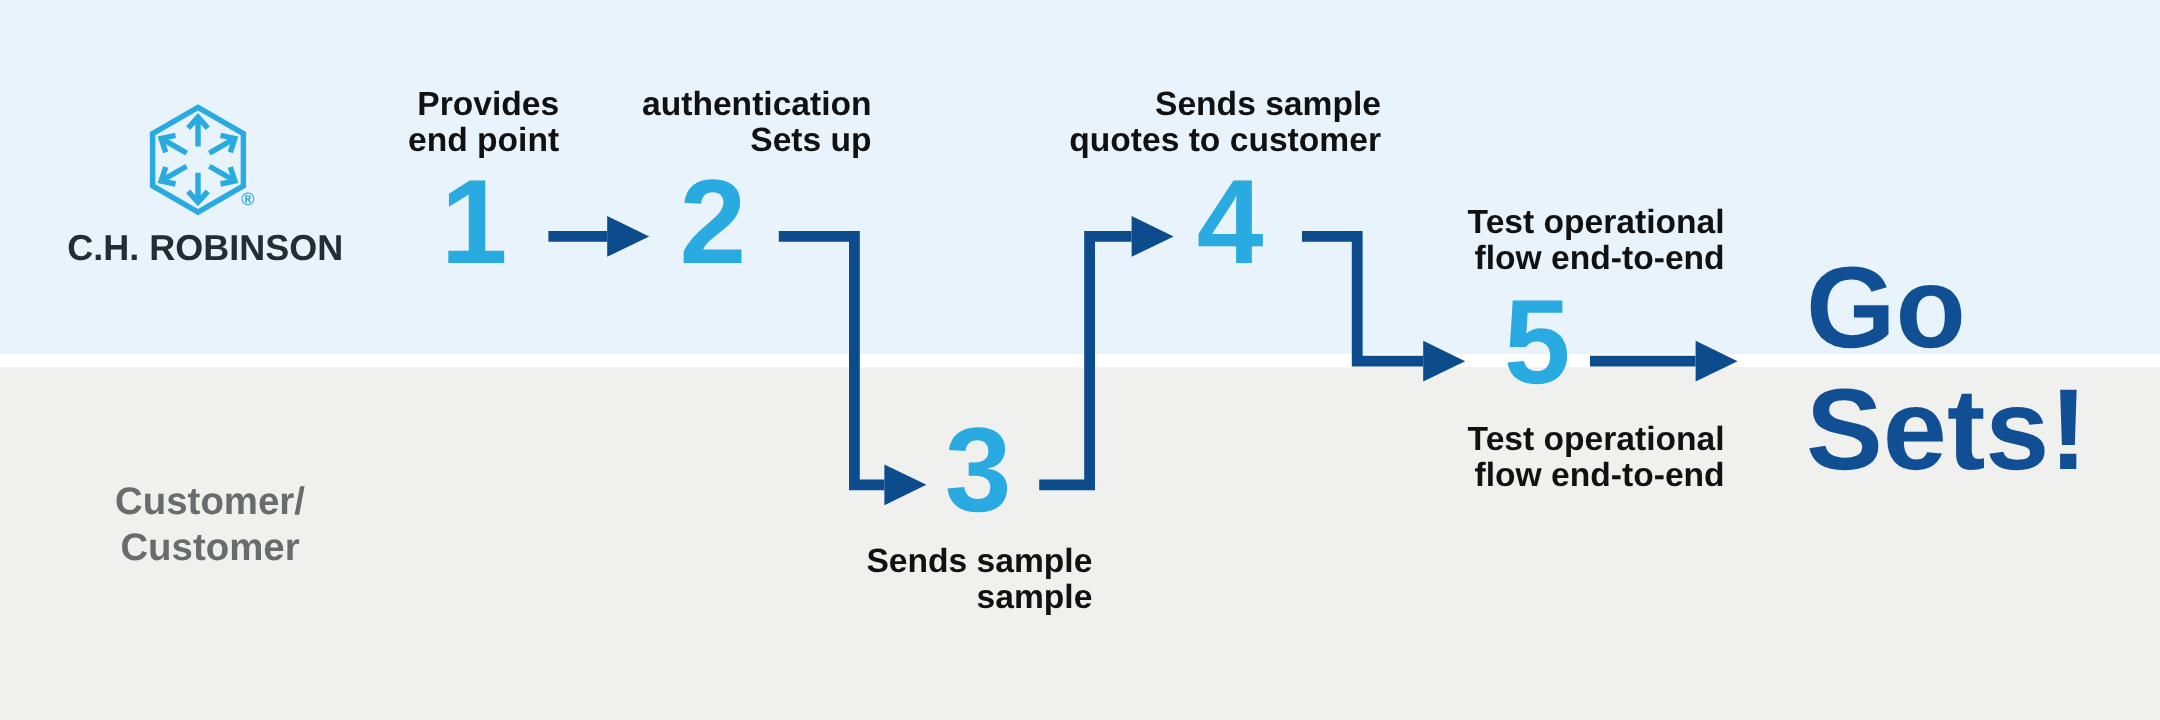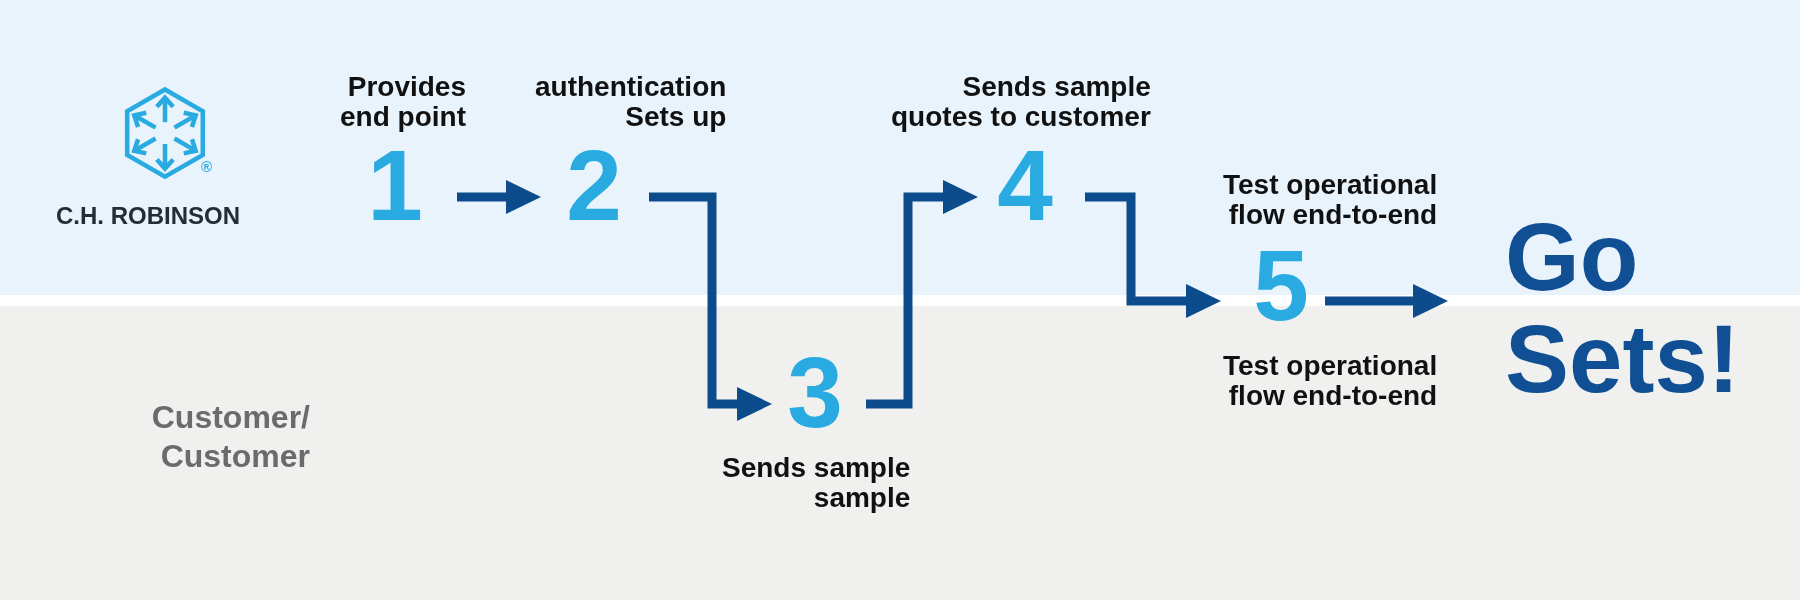--- a/index.html
+++ b/index.html
@@ -26,22 +26,22 @@
   .band-divider { top: 295px; height: 11px; background: var(--divider); }
   .band-bottom { top: 306px; height: 294px; background: var(--band_bottom); }
 
   .logo-mark { position: absolute; left: 118px; top: 84px; width: 94px; height: 100px; }
   .logo-mark .stk { stroke: var(--accent_azure); fill: none; stroke-width: 5; }
   .reg-mark {
     position: absolute; left: 201px; top: 158px;
     font-size: 15px; color: var(--accent_azure); font-weight: bold;
   }
   .wordmark {
-    position: absolute; left: 56px; top: 202px; width: 230px;
-    font-size: 24px; font-weight: bold; letter-spacing: 0px;
+    position: absolute; left: 56px; top: 191px; width: 230px;
+    font-size: 30px; font-weight: bold; letter-spacing: 0px;
     color: var(--text_brand); white-space: nowrap;
   }
 
   .step-label {
     position: absolute;
     font-size: 28px; font-weight: bold; line-height: 30px;
     color: var(--text_dark);
     text-align: right;
   }
   .step-label span { display: block; }
@@ -67,21 +67,21 @@
   .outcome {
     position: absolute; left: 1505px; top: 206px;
     font-size: 96px; font-weight: bold; line-height: 102px;
     color: var(--navy_outcome); white-space: nowrap;
   }
   .outcome span { display: block; }
 
   .customer-label {
     position: absolute; left: 40px; top: 398px; width: 270px;
     font-size: 32px; font-weight: bold; line-height: 39px;
-    text-align: right; color: var(--text_customer);
+    text-align: center; color: var(--text_customer);
   }
   .customer-label span { display: block; }
 
   .arrows-overlay { position: absolute; left: 0; top: 0; width: 1800px; height: 600px; pointer-events: none; }
   .arrow-shaft { stroke: var(--navy_arrow); stroke-width: 9; fill: none; stroke-linejoin: miter; }
   .arrow-head { fill: var(--navy_arrow); }
 </style>
 </head>
 <body>
 

